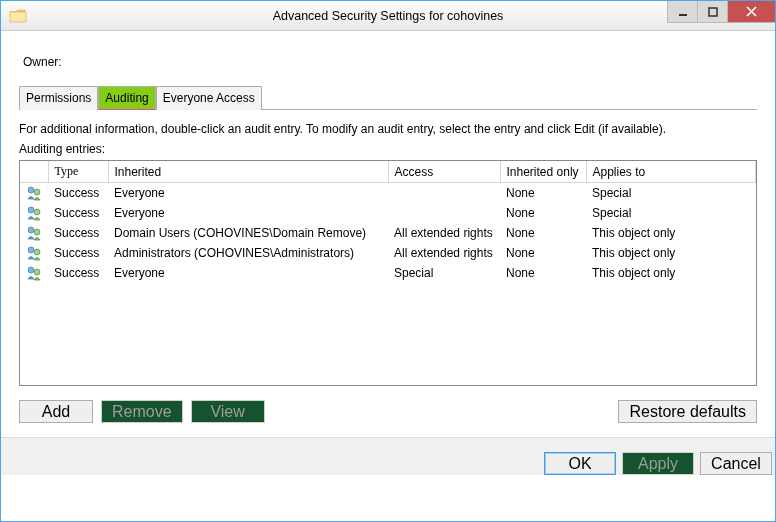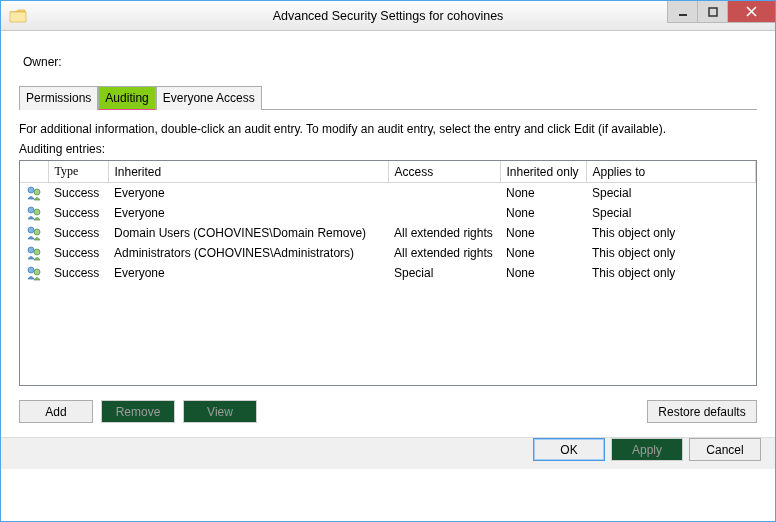--- a/index.html
+++ b/index.html
@@ -135,38 +135,38 @@
     gap: 8px;
     margin-top: 14px;
   }
   .btn-row .spacer { flex: 1; }
   button.std {
     min-width: 74px;
     height: 23px;
     background: #efefef;
     border: 1px solid #acacac;
     font-family: inherit;
-    font-size: 12px;
+    font-size: 16px;
     padding: 0 10px;
     cursor: default;
   }
   button.std:disabled, button.std.disabled {
     color: #9c9c9c;
     background: #14532d;
     border-color: #cfcfcf;
   }
   .footer {
     border-top: 1px solid #dcdcdc;
     background: #f0f0f0;
-    height: 32px;
+    height: 38px;
     margin-top: 14px;
     display: flex;
-    align-items: flex-start;
+    align-items: flex-end;
     justify-content: flex-end;
-    padding: 0 14px;
+    padding: 0 3px;
     gap: 6px;
   }
   .footer button.std { min-width: 72px; }
   .footer button.default { border: 1px solid #4a99e9; box-shadow: 0 0 0 1px #a3cdf2 inset; }
 </style>
 </head>
 <body>
 
 <div class="titlebar">
   <span class="folder-icon">

